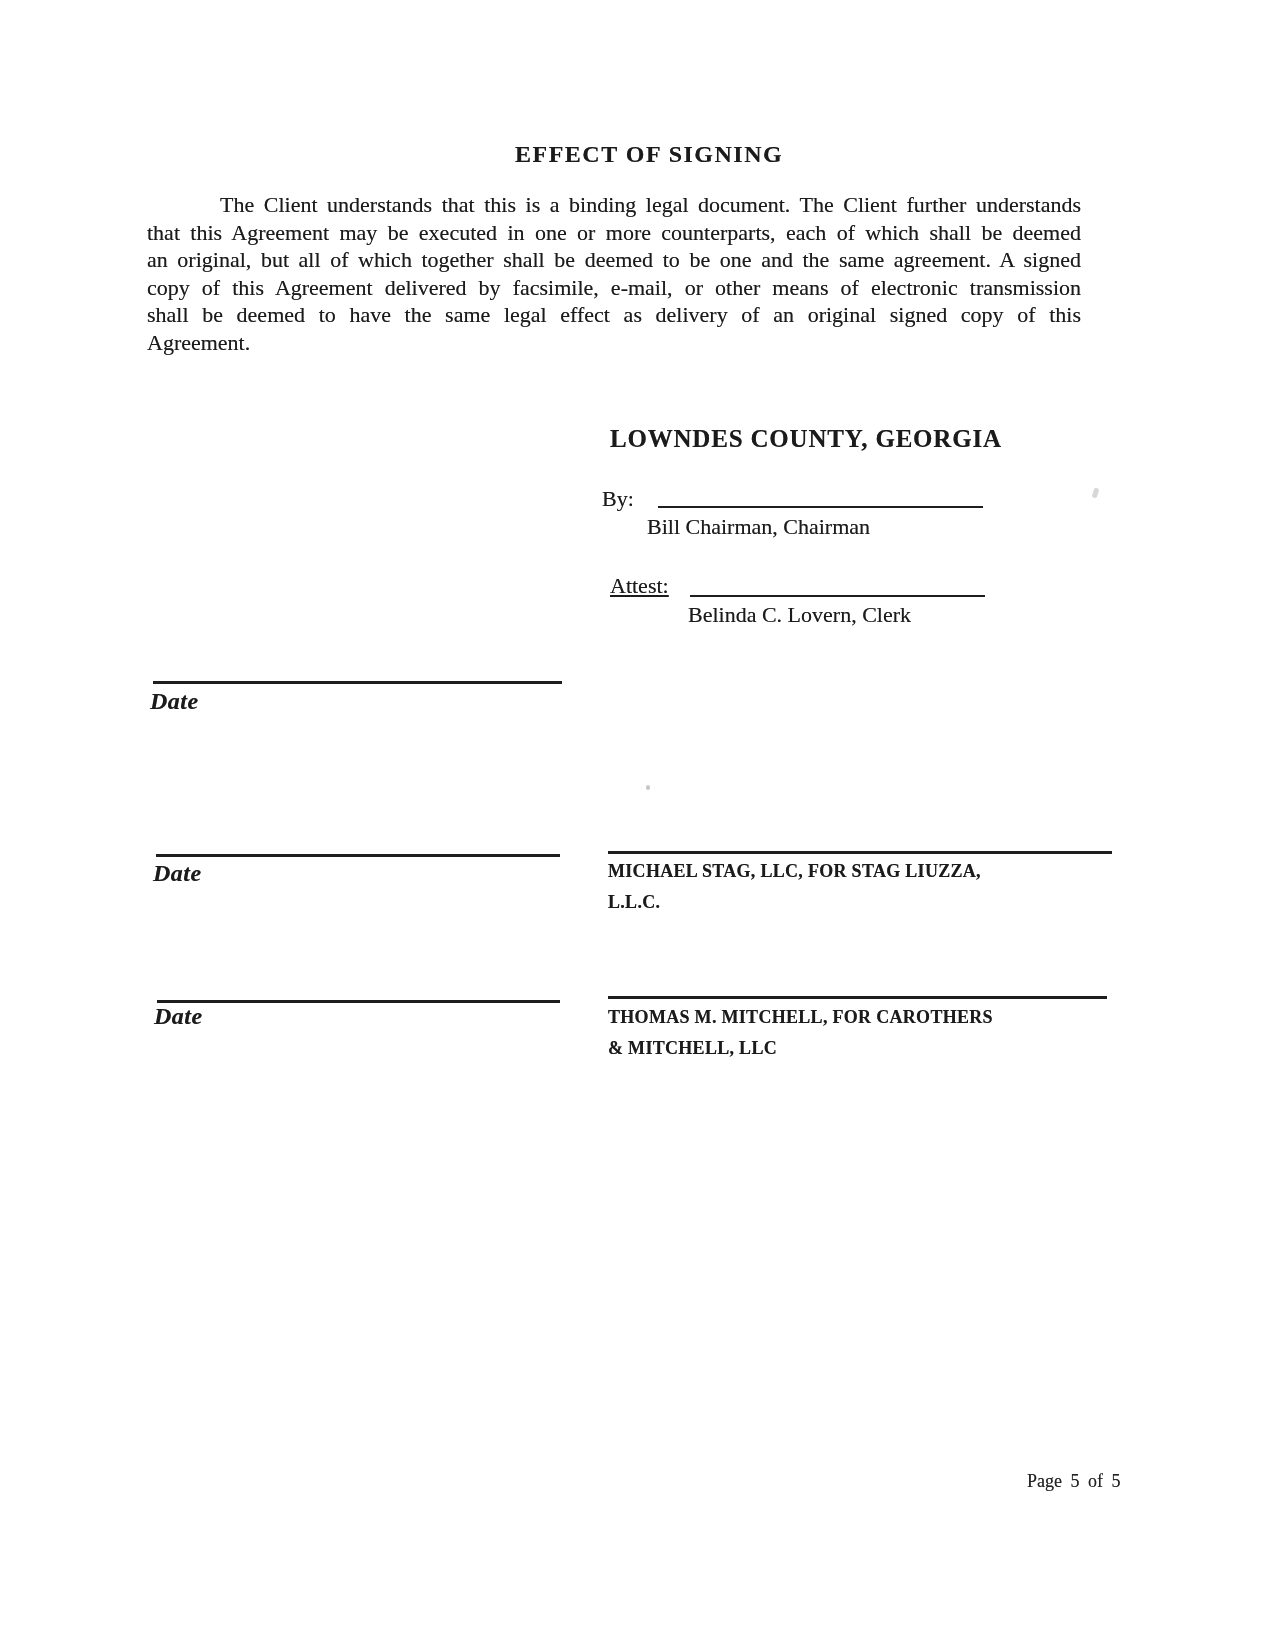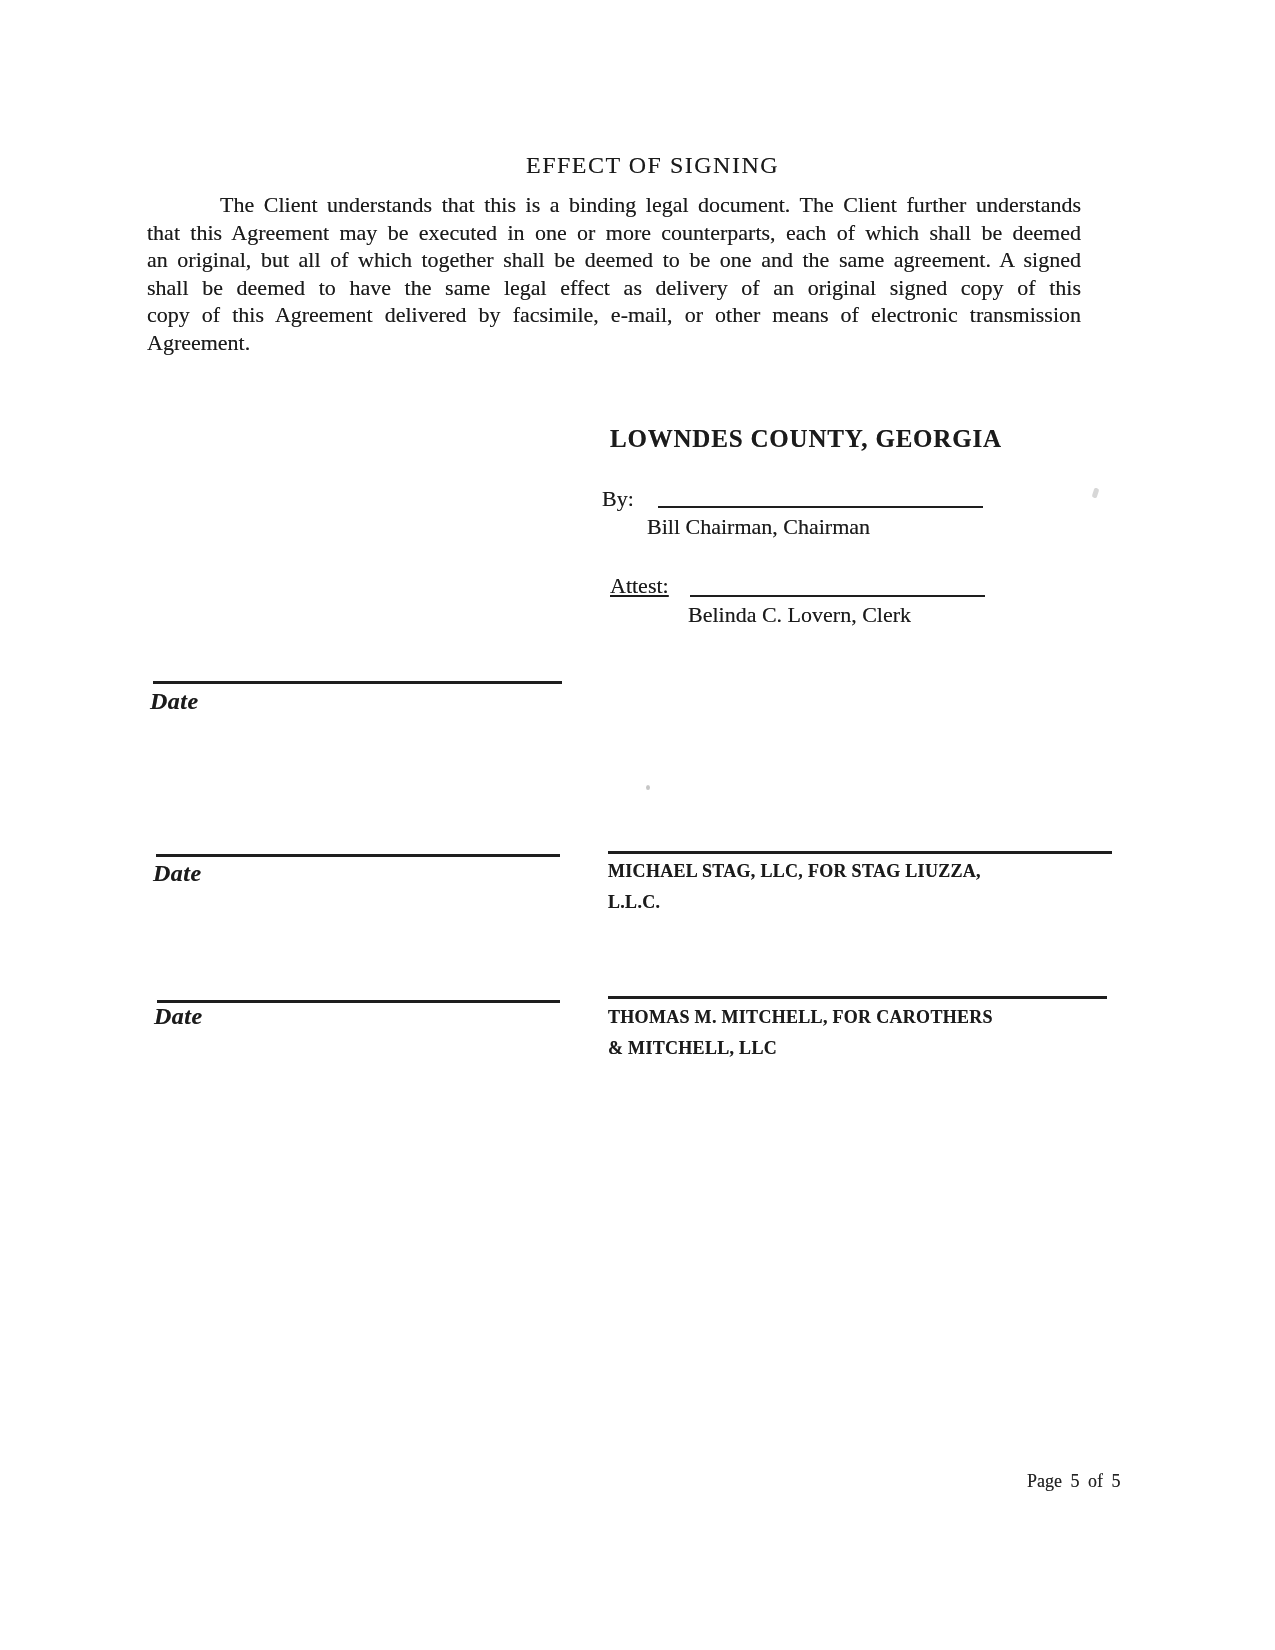--- a/index.html
+++ b/index.html
@@ -7,22 +7,22 @@
     position:relative;
     width:1275px; height:1650px;
     margin:0 auto;
     background:#ffffff;
     font-family:"Liberation Serif", serif;
     color:#1b1b1b;
     overflow:hidden;
     text-shadow: 0 0 0.5px rgba(25,25,25,0.55);
   }
   .title {
-    position:absolute; left:514px; top:140px; margin:12px;
-    font-size:24px; font-weight:normal; letter-spacing:1.5px; white-space:nowrap;
+    position:absolute; left:514px; top:140px; margin:1px;
+    font-size:24px; font-weight:bold; letter-spacing:1.5px; white-space:nowrap;
   }
   .para {
     position:absolute; left:147px; top:191px; width:934px;
     font-size:22px; line-height:27.6px;
   }
   .pl { width:100%; }
   .just { text-align:justify; text-align-last:justify; }
   .indent { padding-left:73px; box-sizing:border-box; }
   .county-heading {
     position:absolute; left:610px; top:425px;
@@ -57,22 +57,22 @@
 <body>
 
 <div class="page">
 
   <h1 class="title">EFFECT OF SIGNING</h1>
 
   <div class="para">
     <div class="pl just indent">The Client understands that this is a binding legal document. The Client further understands</div>
     <div class="pl just">that this Agreement may be executed in one or more counterparts, each of which shall be deemed</div>
     <div class="pl just">an original, but all of which together shall be deemed to be one and the same agreement. A signed</div>
+    <div class="pl just">copy of this Agreement delivered by facsimile, e-mail, or other means of electronic transmission</div>
     <div class="pl just">shall be deemed to have the same legal effect as delivery of an original signed copy of this</div>
-    <div class="pl just">copy of this Agreement delivered by facsimile, e-mail, or other means of electronic transmission</div>
     <div class="pl">Agreement.</div>
   </div>
 
   <div class="county-heading">LOWNDES COUNTY, GEORGIA</div>
 
   <span class="label" style="left:602px; top:486px;">By:</span>
   <div class="sig-line" style="left:658px; top:506px; width:325px;"></div>
   <span class="label" style="left:647px; top:514px;">Bill Chairman, Chairman</span>
 
   <span class="label" style="left:610px; top:573px;text-decoration:underline;">Attest:</span>

